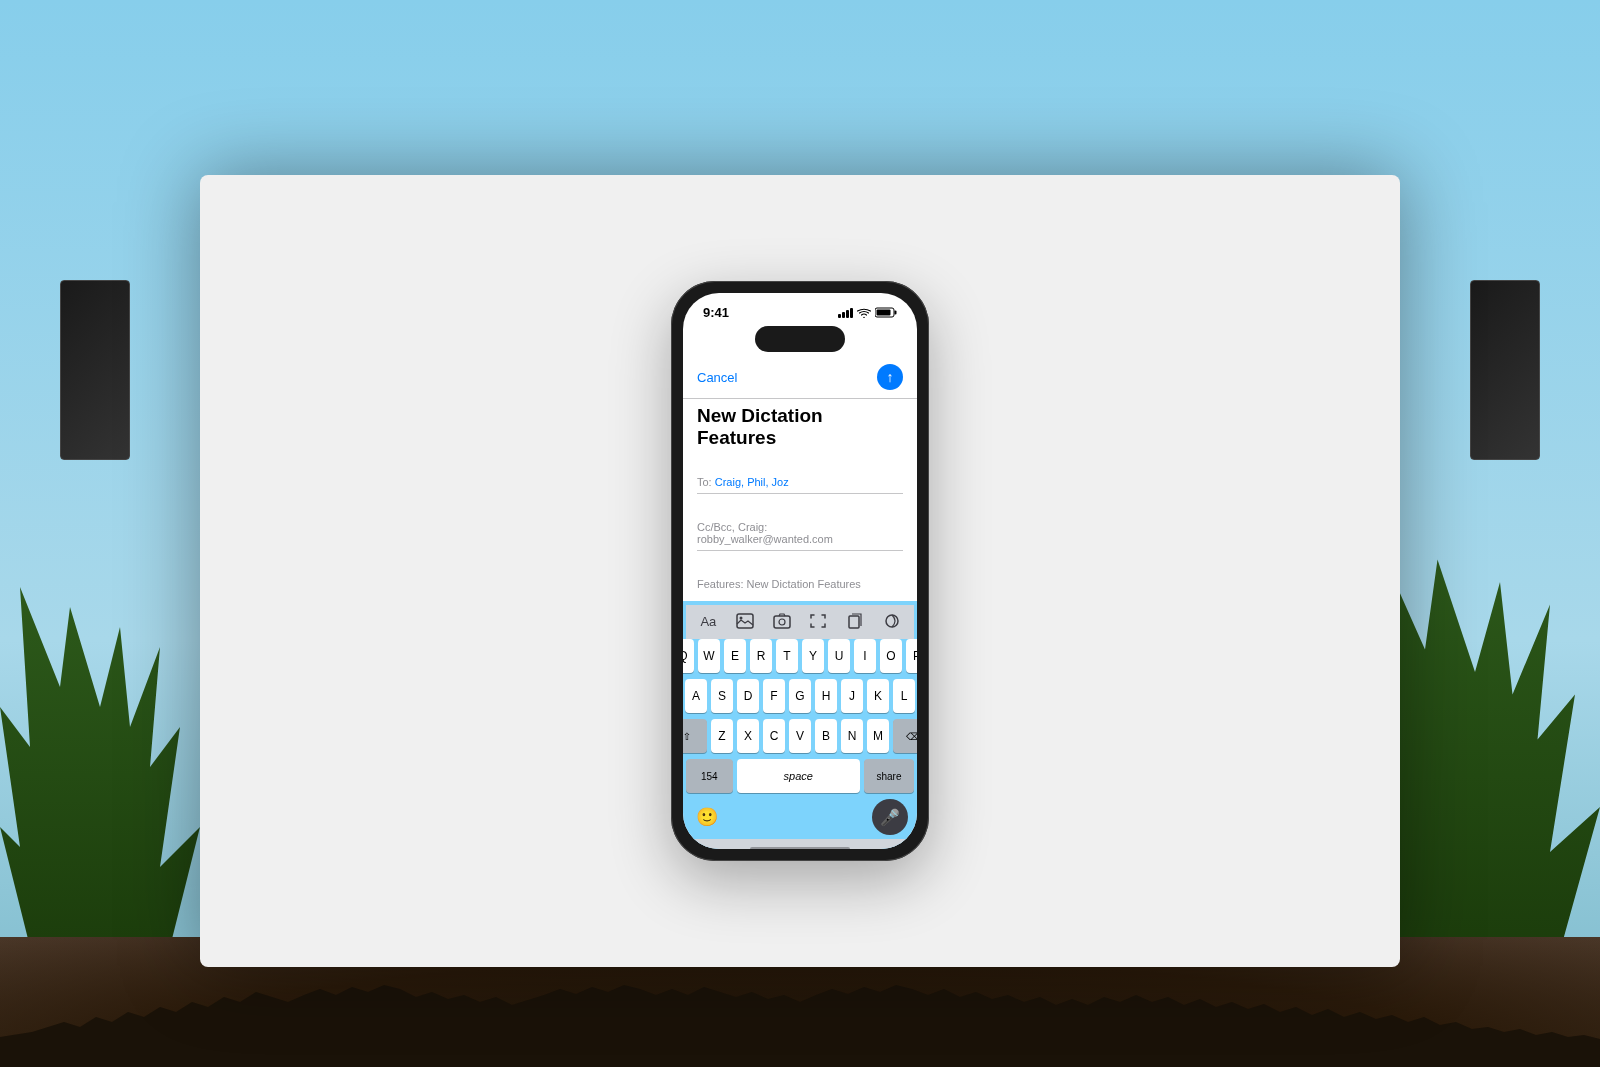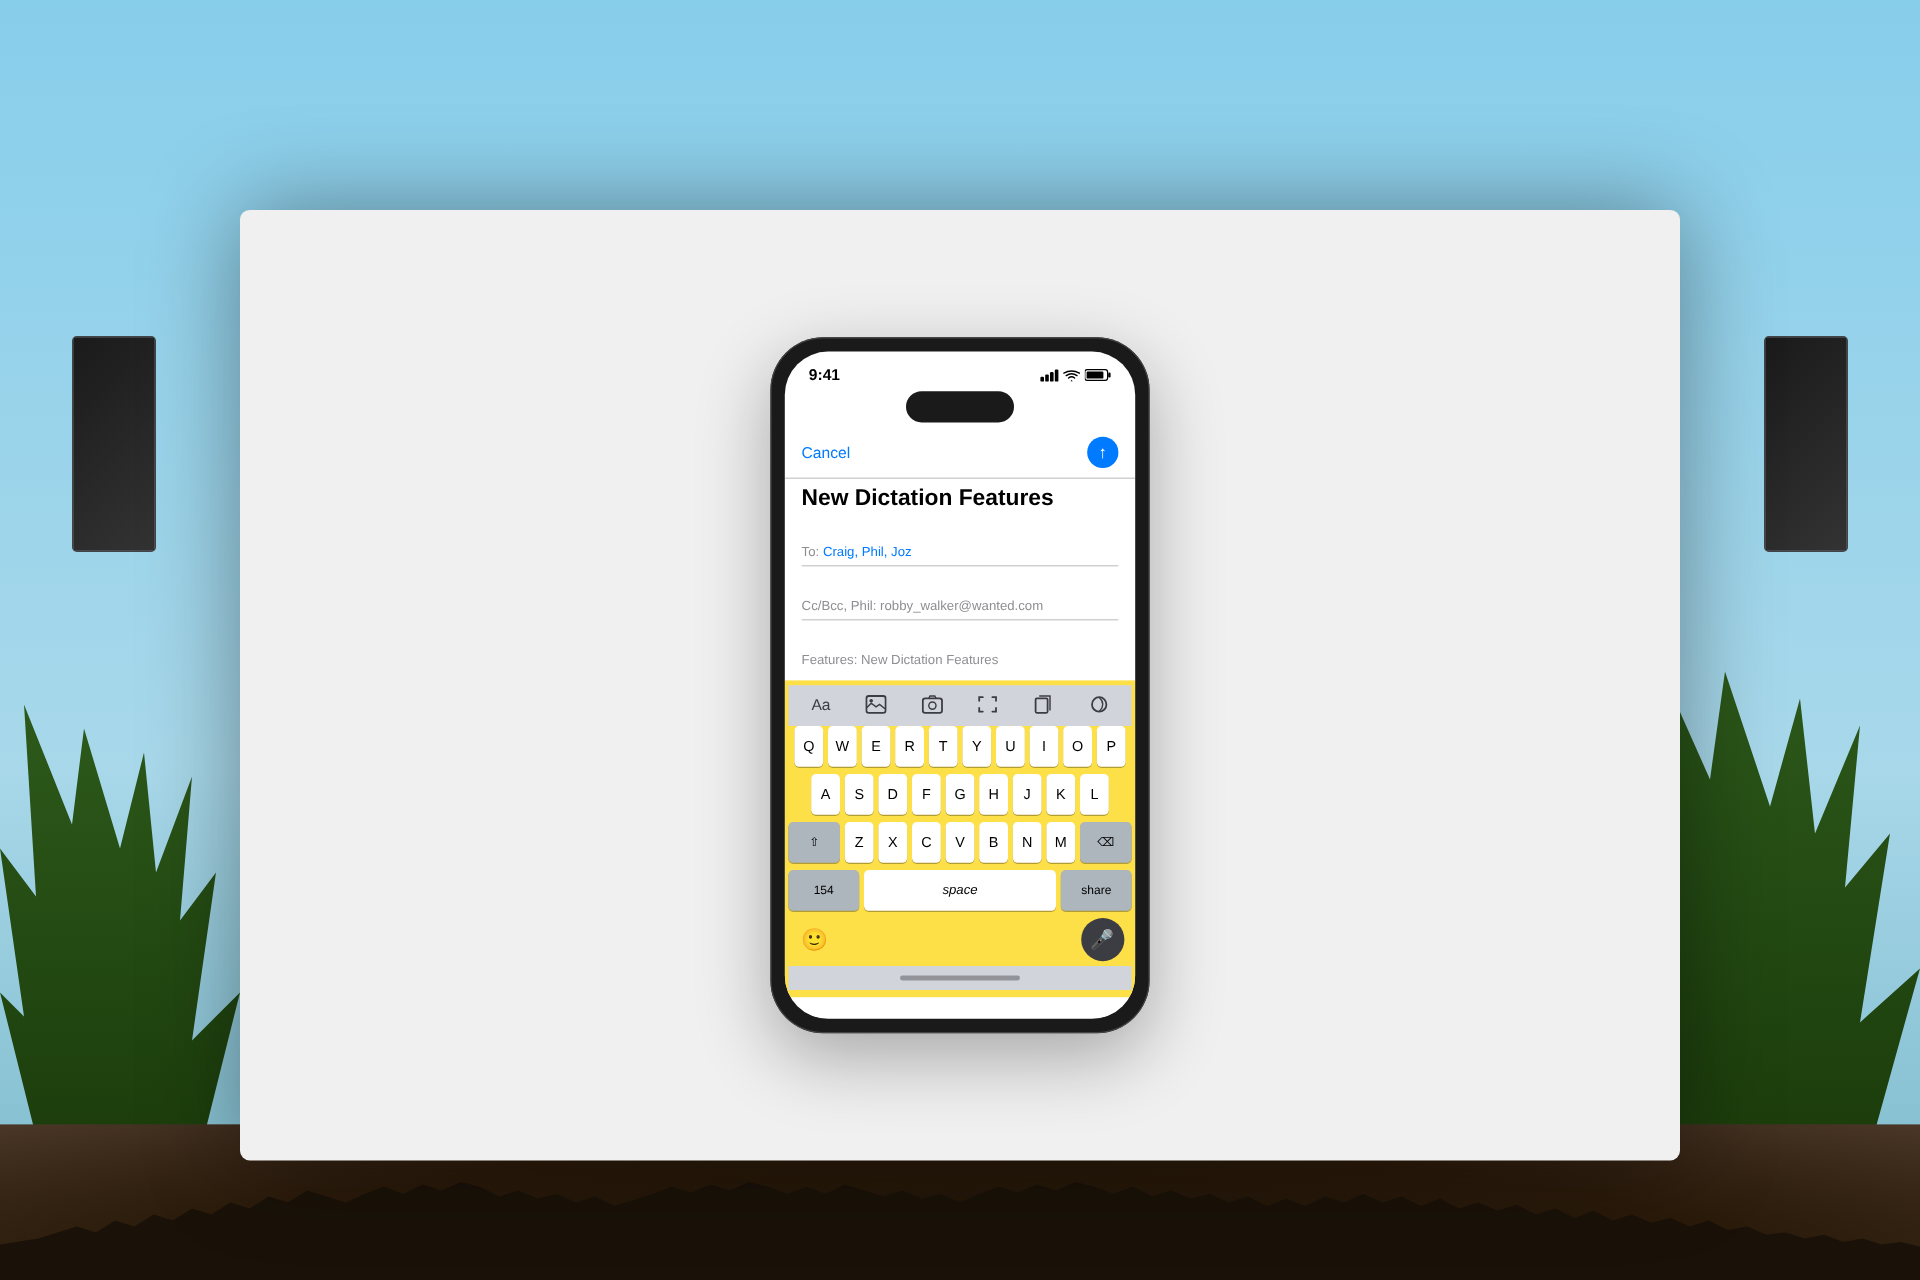--- a/index.html
+++ b/index.html
@@ -120,21 +120,21 @@
       background: #f0f0f0;
       border-radius: 8px;
       display: flex;
       align-items: center;
       justify-content: center;
       box-shadow: 0 0 80px rgba(0,0,0,0.4);
     }
 
     
     .iphone-mockup {
-      width: 316px;
+      width: 258px;
       height: 580px;
       background: #1a1a1a;
       border-radius: 44px;
       padding: 12px;
       position: relative;
       box-shadow: 0 20px 60px rgba(0,0,0,0.3), inset 0 0 0 1px #444;
     }
 
     .iphone-screen {
       width: 100%;
@@ -253,21 +253,21 @@
       display: inline-block;
       width: 1.5px;
       height: 14px;
       background: #007AFF;
       margin-left: 1px;
       vertical-align: middle;
     }
 
     
     .keyboard-area {
-      background: #fde047;
+      background: #7dd3fc;
       padding: 4px 3px 6px;
       flex-shrink: 0;
     }
 
     .keyboard-toolbar {
       display: flex;
       justify-content: space-around;
       align-items: center;
       padding: 4px 4px 6px;
       background: #d1d5db;
@@ -452,21 +452,21 @@
 
         <div class="compose-subject-area">
           <div class="compose-title">New Dictation Features</div>
 
           <div class="compose-field">
             <span class="label">To: </span>
             <span class="blue">Craig, Phil, Joz</span>
           </div>
 
           <div class="compose-field">
-            <span class="label">Cc/Bcc, Phil:</span>
+            <span class="label">Cc/Bcc, Craig:</span>
             <span>robby_walker@wanted.com</span>
           </div>
 
           <div class="compose-field" style="border-bottom:none;">
             <span class="label">Features:</span>
             <span>New Dictation Features</span>
           </div>
         </div>
 
 

